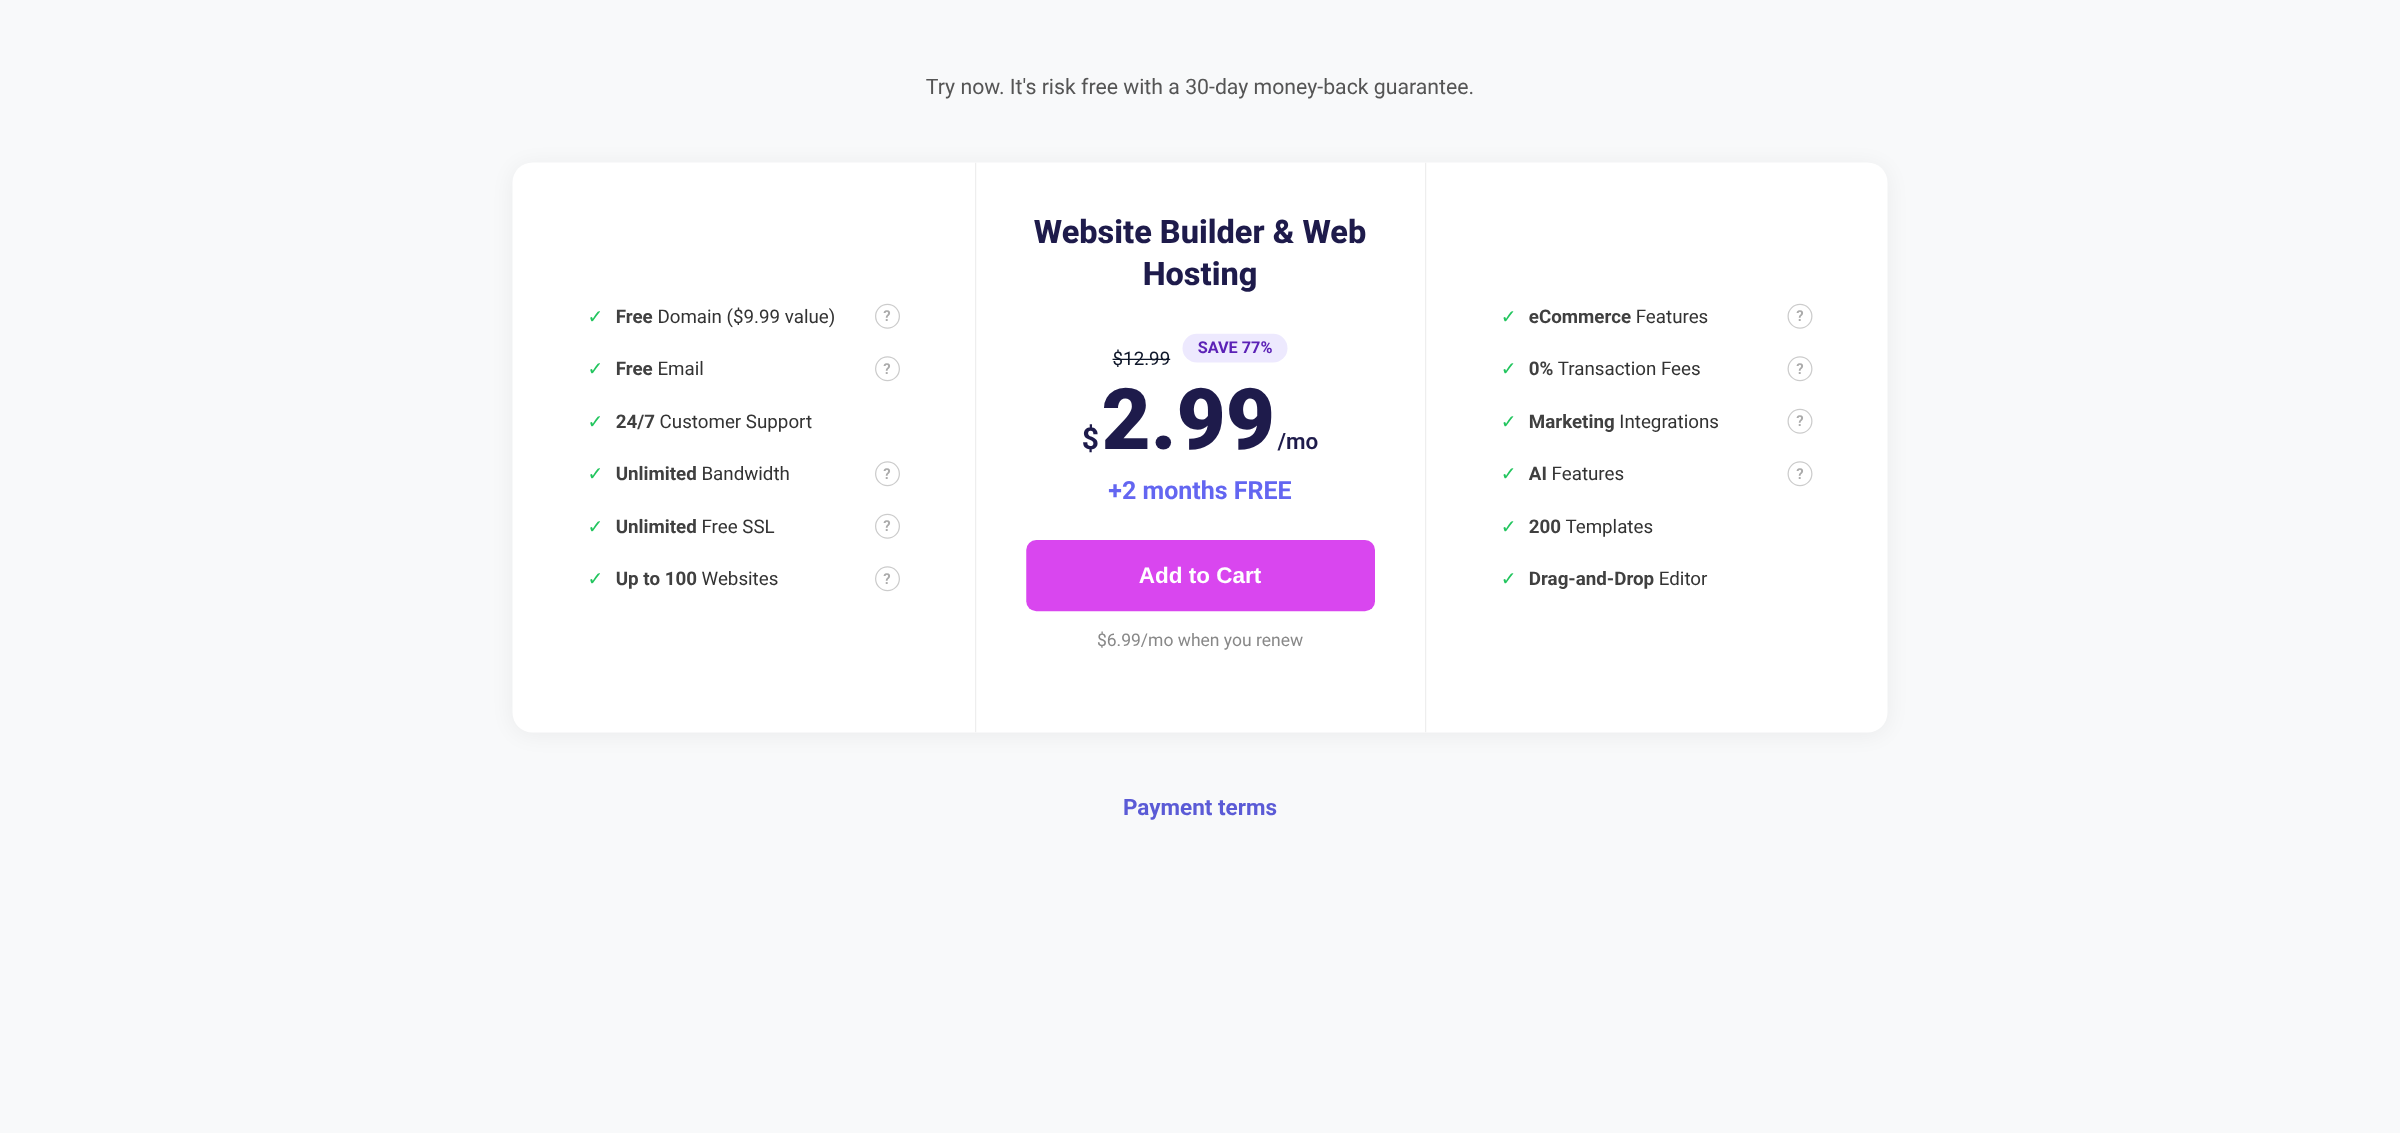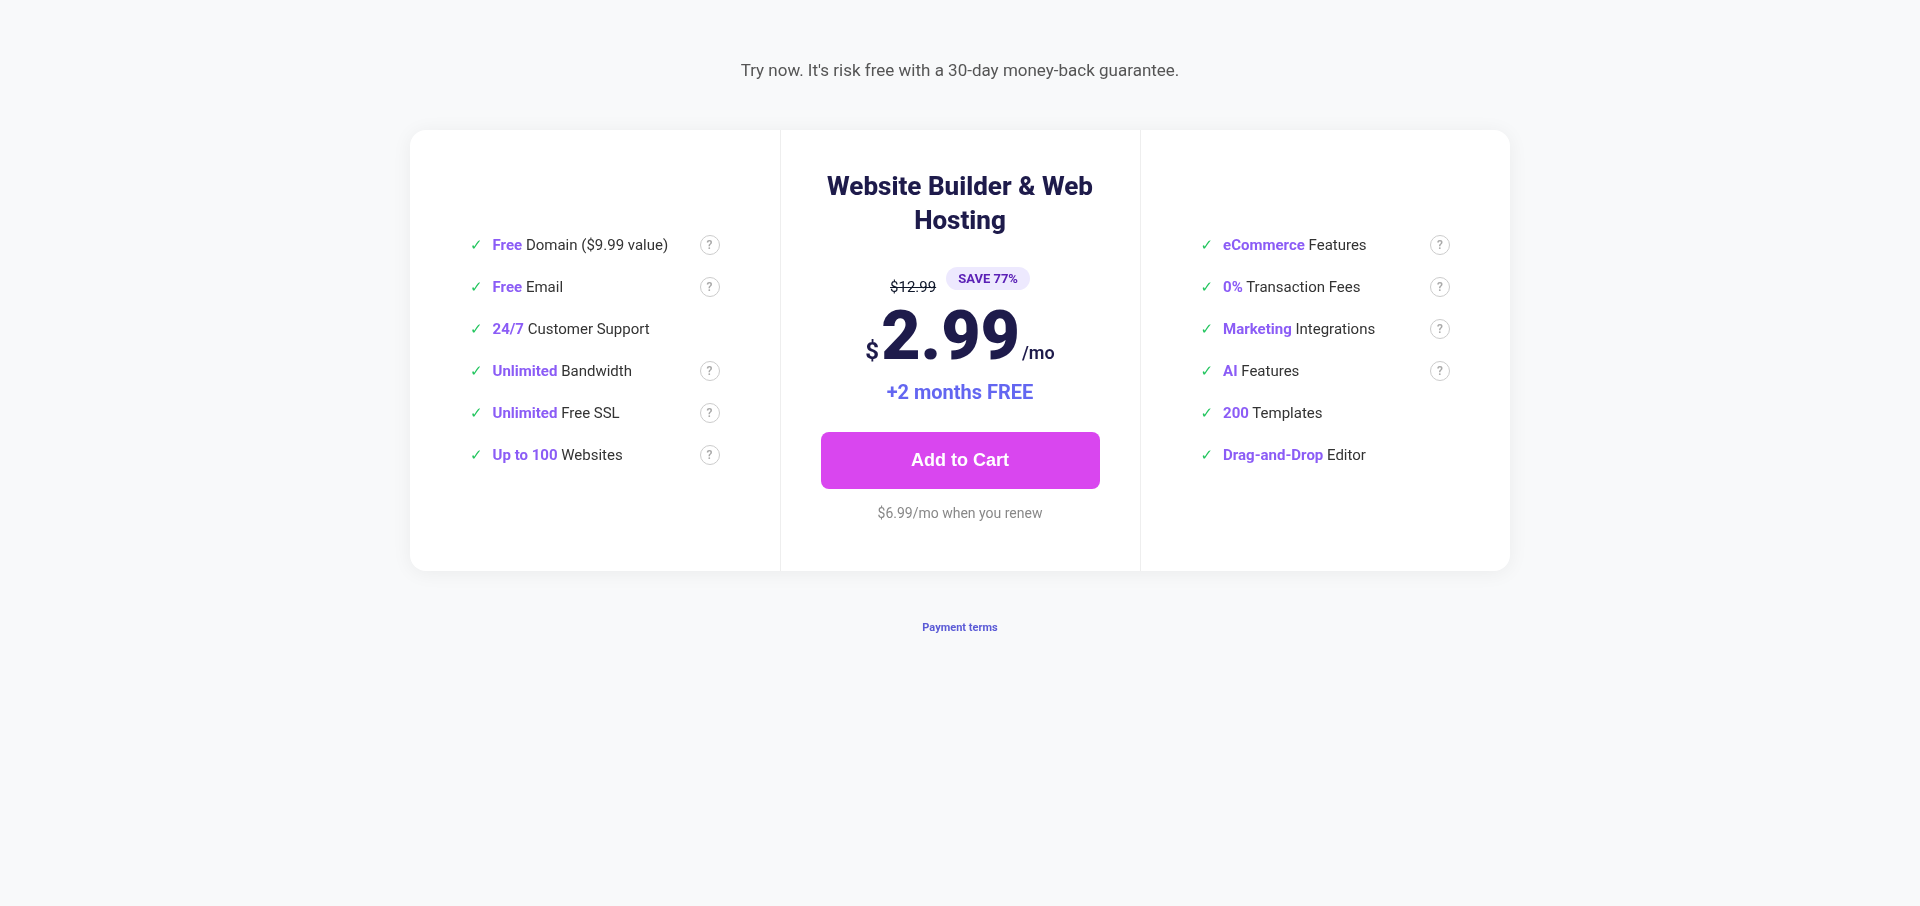--- a/index.html
+++ b/index.html
@@ -54,21 +54,21 @@
       padding: 50px 60px;
       display: flex;
       flex-direction: column;
       justify-content: center;
       border-right: 1px solid #eee;
     }
 
     .pricing-center {
       width: 360px;
       flex-shrink: 0;
-      padding: 40px 40px 50px;
+      padding: 40px 40px 65px;
       display: flex;
       flex-direction: column;
       align-items: center;
       text-align: center;
       border-right: 1px solid #eee;
     }
 
     .pricing-right {
       flex: 1;
       padding: 50px 60px;
@@ -97,21 +97,21 @@
       font-size: 15px;
       flex-shrink: 0;
     }
 
     .feature-item .feature-text {
       flex: 1;
     }
 
     .feature-item .feature-text strong {
       font-weight: 700;
-      color: #8b5cf6;
+      color: #404040;
     }
 
     .feature-item .help-icon {
       color: #aaa;
       font-size: 15px;
       cursor: pointer;
       flex-shrink: 0;
       border: 1.5px solid #ccc;
       border-radius: 50%;
       width: 20px;
@@ -202,21 +202,21 @@
       transition: background 0.2s;
     }
 
     .renew-note {
       font-size: 14px;
       color: #888;
     }
 
     .payment-terms-link {
       margin-top: 50px;
-      font-size: 11px;
+      font-size: 18px;
       font-weight: 700;
       color: #5b5bd6;
       cursor: pointer;
       text-decoration: none;
     }
 
     .no-help {
       width: 20px;
       height: 20px;
       flex-shrink: 0;

